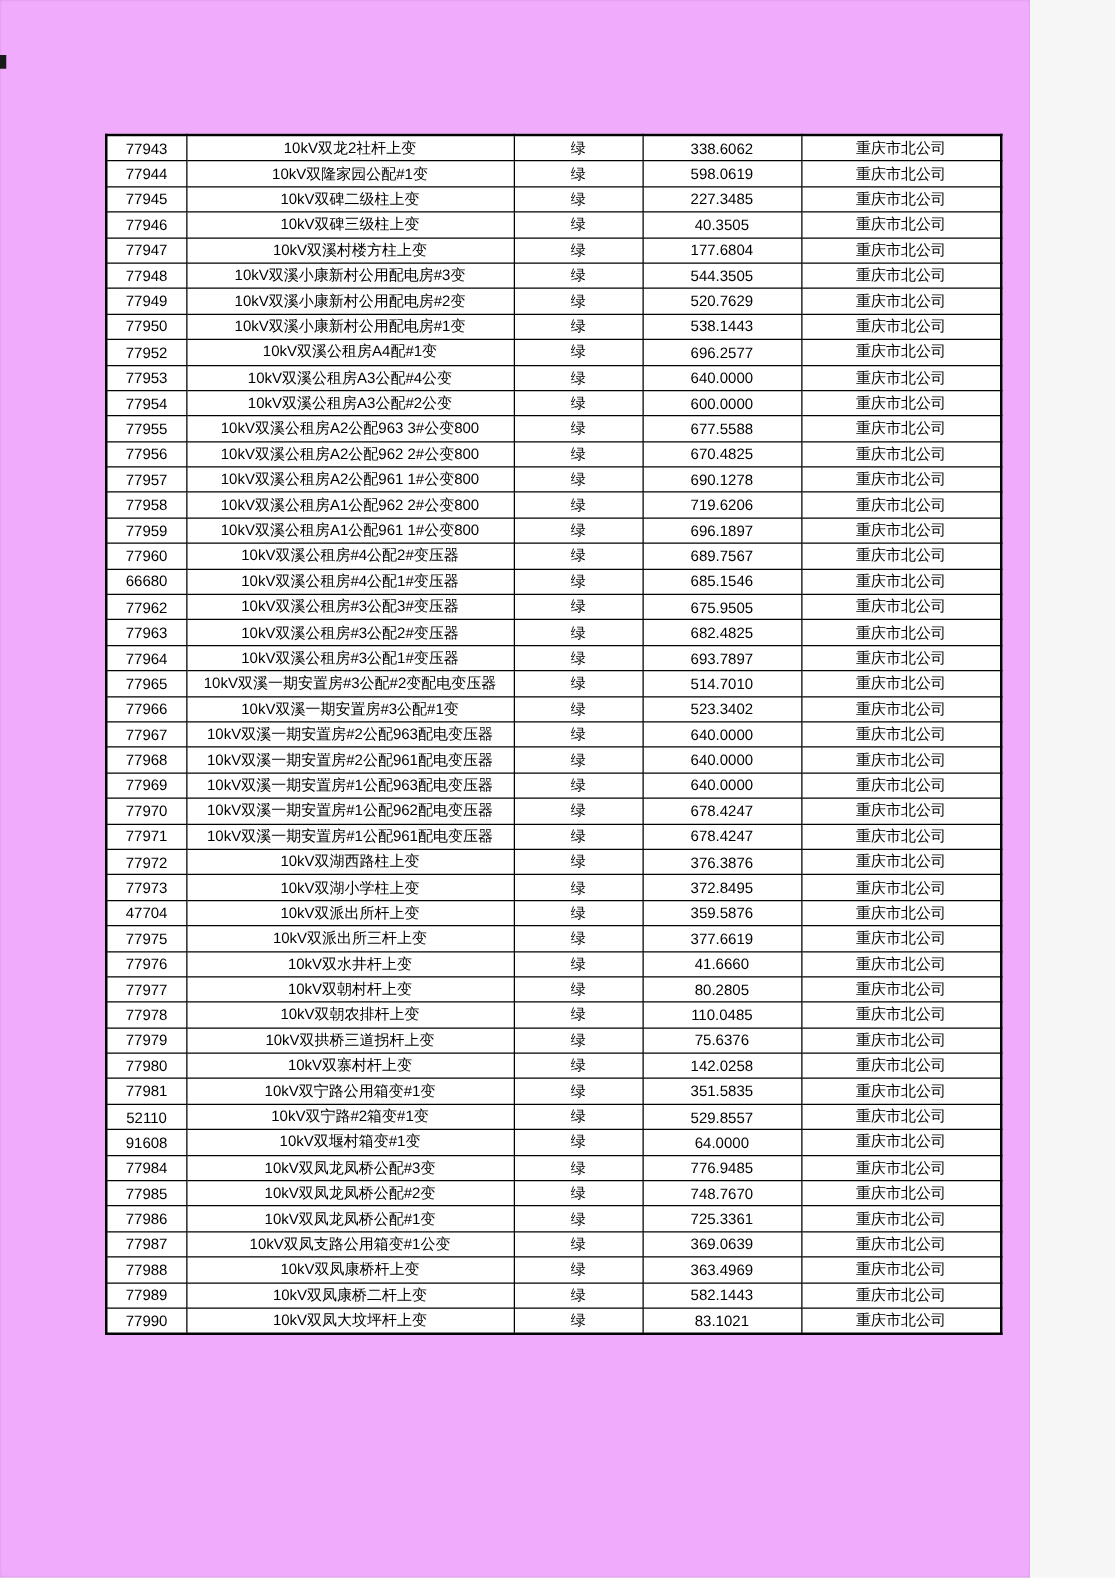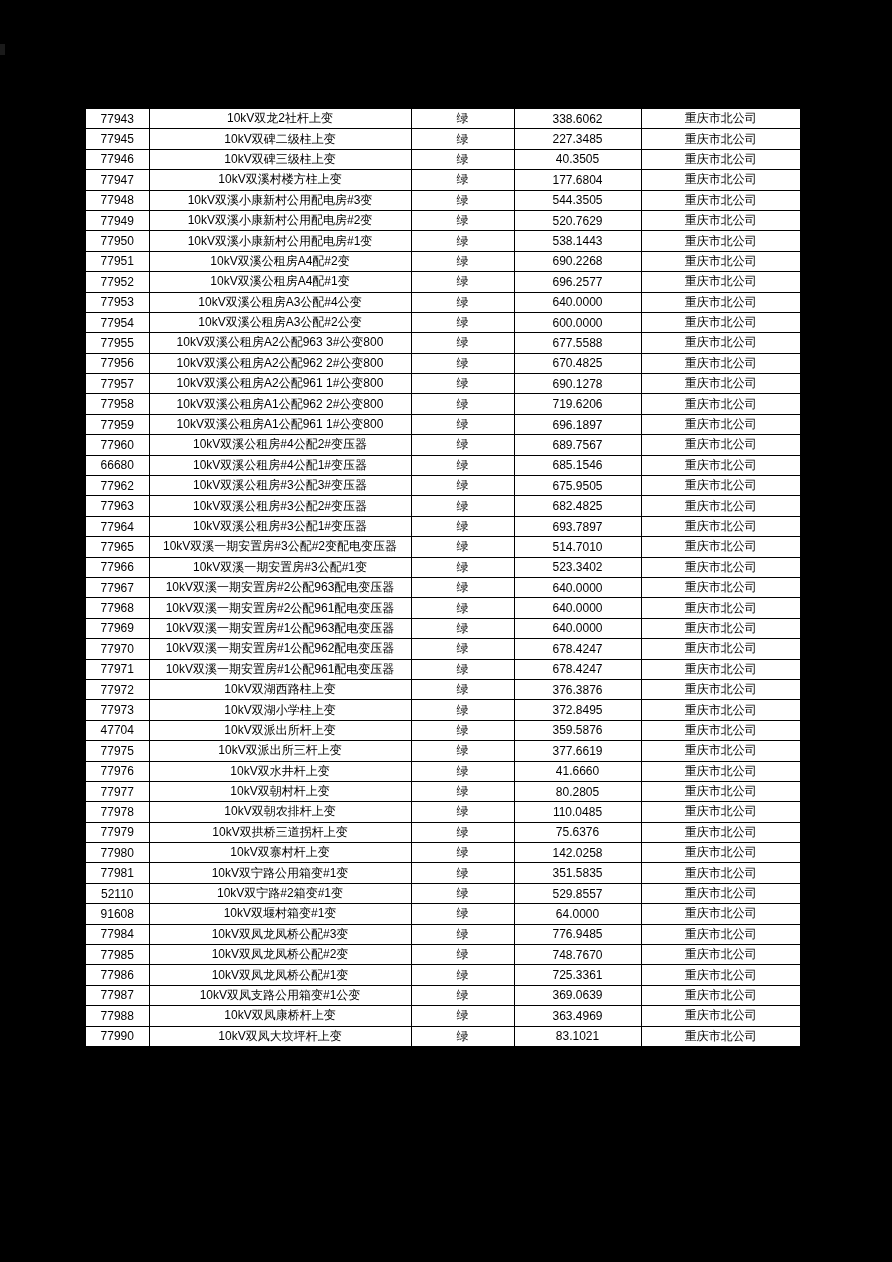--- a/index.html
+++ b/index.html
@@ -11,23 +11,23 @@
     width: 892px;
     height: 1262px;
     position: relative;
     font-family: "Liberation Sans", "DejaVu Sans", sans-serif;
     overflow: hidden;
   }
   .page {
     position: absolute;
     left: 0;
     top: 0;
-    width: 892px;
+    width: 824px;
     height: 1262px;
-    background: #000000;
+    background: #f0abfc;
     box-shadow: inset 0 0 2px rgba(0,0,0,0.15);
   }
   .scan-artifact {
     position: absolute;
     left: 0;
     top: 44px;
     width: 5px;
     height: 11px;
     background: #1a1a1a;
   }
@@ -100,20 +100,47 @@
           </td>
           <td>
             <div class="clip">
               <span>重庆市北公司</span>
             </div>
           </td>
         </tr>
         <tr>
           <td>
             <div class="clip">
+              <span>77944</span>
+            </div>
+          </td>
+          <td>
+            <div class="clip">
+              <span>10kV双隆家园公配#1变</span>
+            </div>
+          </td>
+          <td>
+            <div class="clip">
+              <span>绿</span>
+            </div>
+          </td>
+          <td>
+            <div class="clip">
+              <span>598.0619</span>
+            </div>
+          </td>
+          <td>
+            <div class="clip">
+              <span>重庆市北公司</span>
+            </div>
+          </td>
+        </tr>
+        <tr>
+          <td>
+            <div class="clip">
               <span>77945</span>
             </div>
           </td>
           <td>
             <div class="clip">
               <span>10kV双碑二级柱上变</span>
             </div>
           </td>
           <td>
             <div class="clip">
@@ -262,47 +289,20 @@
           </td>
           <td>
             <div class="clip">
               <span>重庆市北公司</span>
             </div>
           </td>
         </tr>
         <tr>
           <td>
             <div class="clip">
-              <span>77951</span>
-            </div>
-          </td>
-          <td>
-            <div class="clip">
-              <span>10kV双溪公租房A4配#2变</span>
-            </div>
-          </td>
-          <td>
-            <div class="clip">
-              <span>绿</span>
-            </div>
-          </td>
-          <td>
-            <div class="clip">
-              <span>690.2268</span>
-            </div>
-          </td>
-          <td>
-            <div class="clip">
-              <span>重庆市北公司</span>
-            </div>
-          </td>
-        </tr>
-        <tr>
-          <td>
-            <div class="clip">
               <span>77952</span>
             </div>
           </td>
           <td>
             <div class="clip">
               <span>10kV双溪公租房A4配#1变</span>
             </div>
           </td>
           <td>
             <div class="clip">
@@ -1277,20 +1277,47 @@
             </div>
           </td>
           <td>
             <div class="clip">
               <span>绿</span>
             </div>
           </td>
           <td>
             <div class="clip">
               <span>363.4969</span>
+            </div>
+          </td>
+          <td>
+            <div class="clip">
+              <span>重庆市北公司</span>
+            </div>
+          </td>
+        </tr>
+        <tr>
+          <td>
+            <div class="clip">
+              <span>77989</span>
+            </div>
+          </td>
+          <td>
+            <div class="clip">
+              <span>10kV双凤康桥二杆上变</span>
+            </div>
+          </td>
+          <td>
+            <div class="clip">
+              <span>绿</span>
+            </div>
+          </td>
+          <td>
+            <div class="clip">
+              <span>582.1443</span>
             </div>
           </td>
           <td>
             <div class="clip">
               <span>重庆市北公司</span>
             </div>
           </td>
         </tr>
         <tr>
           <td>

